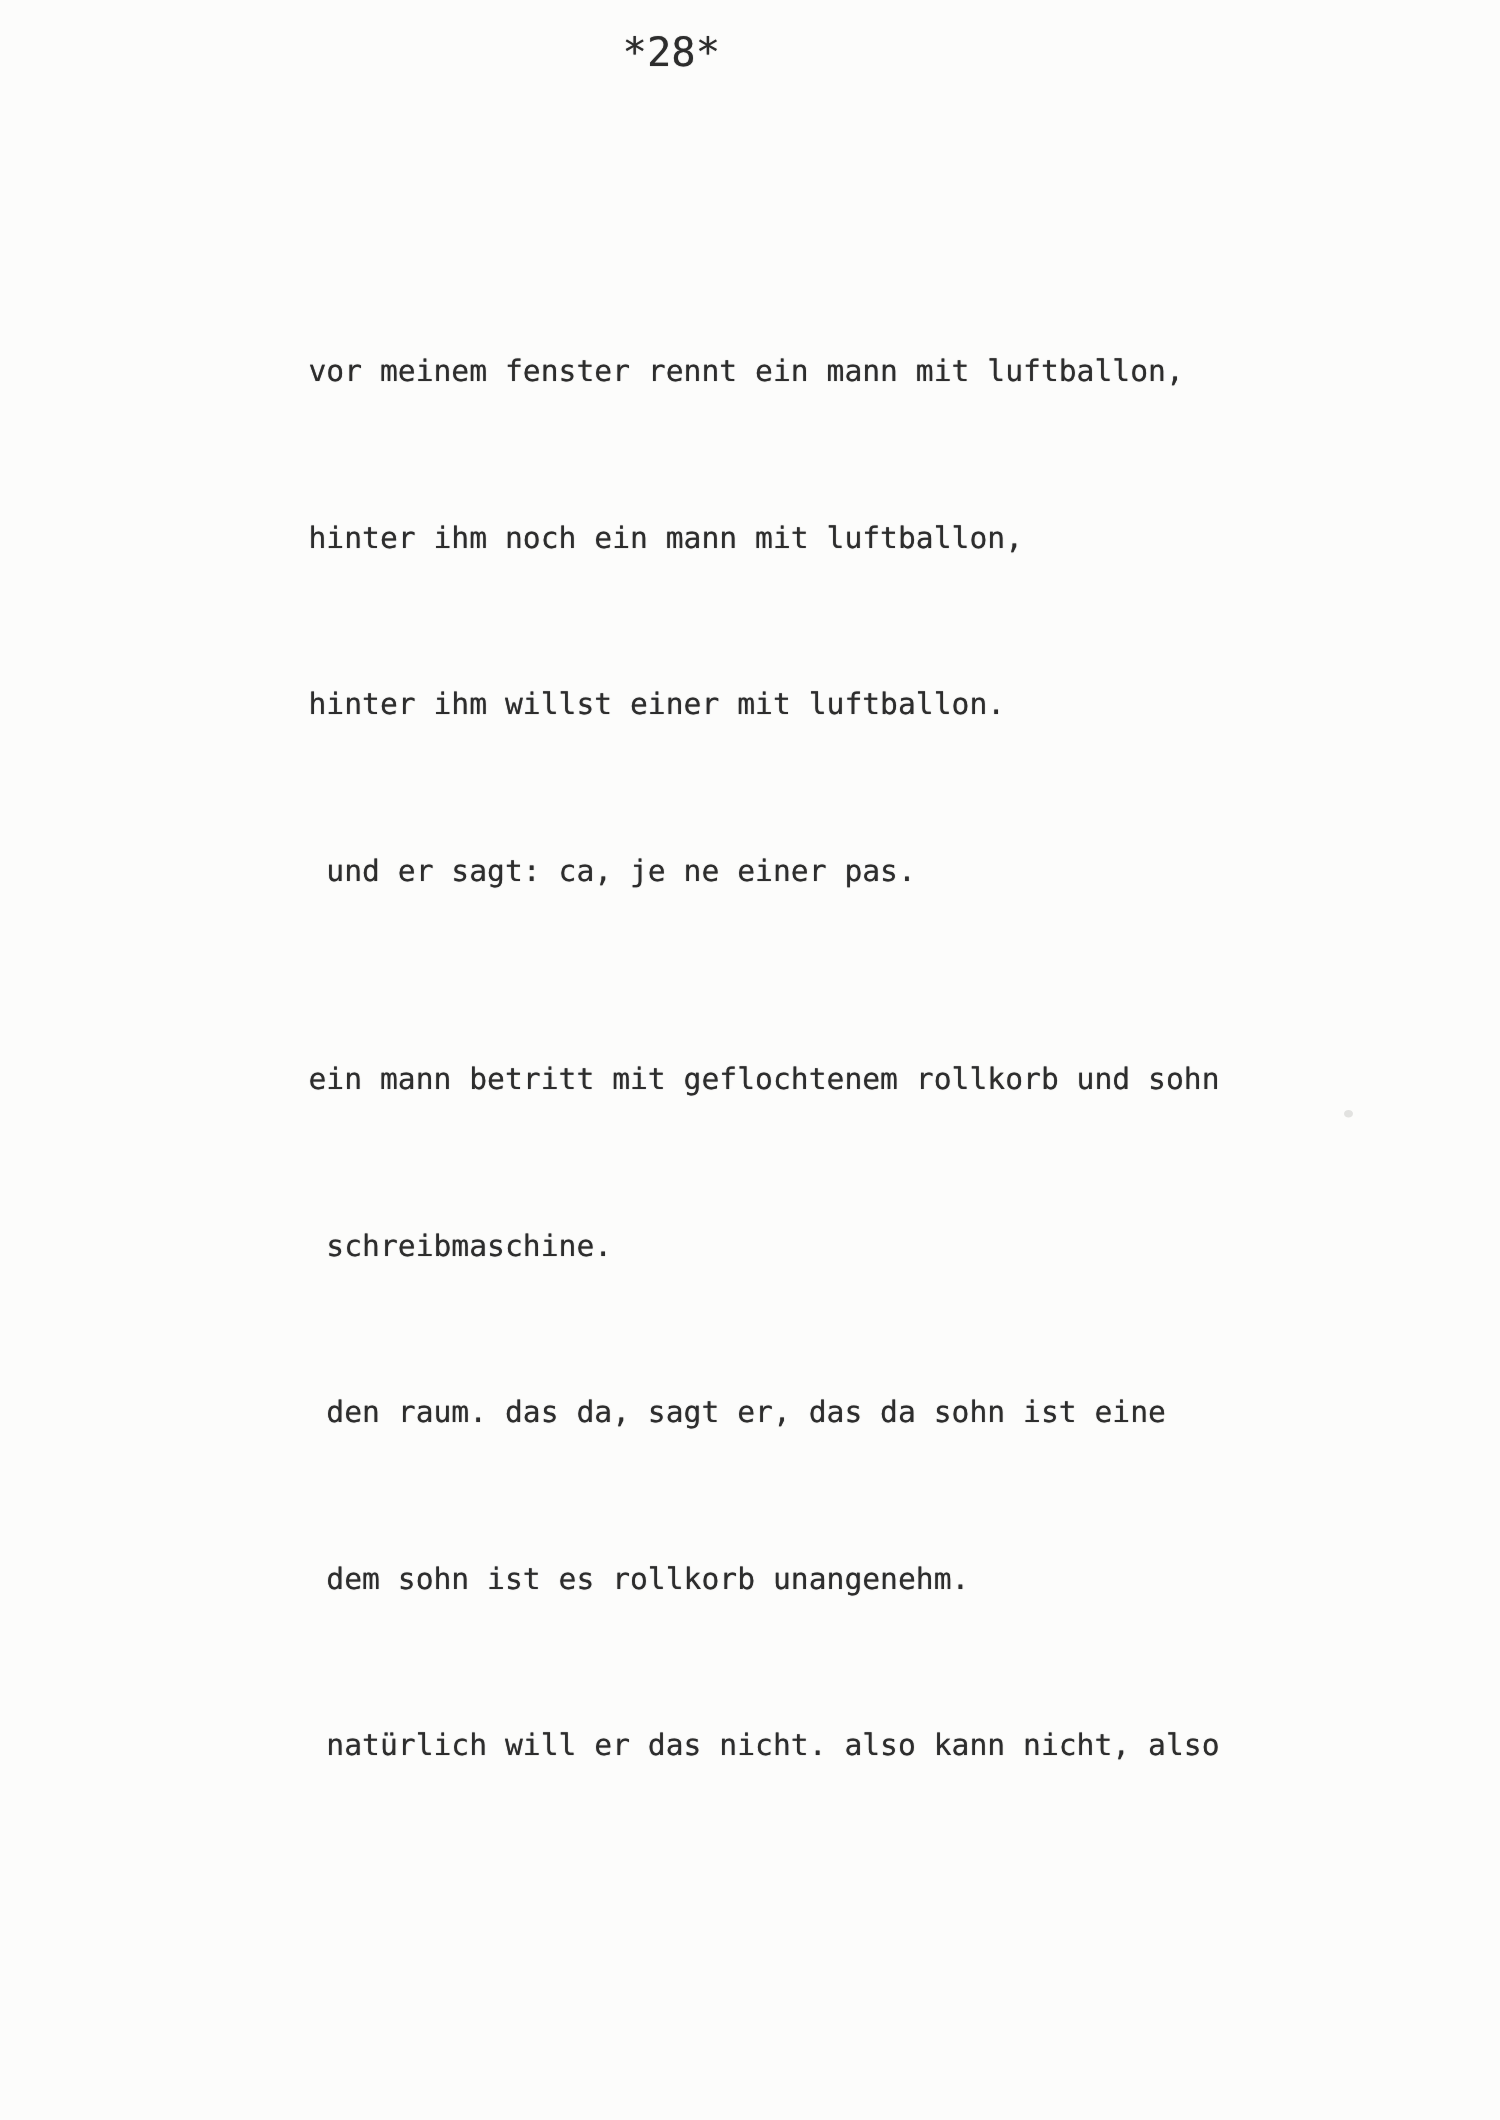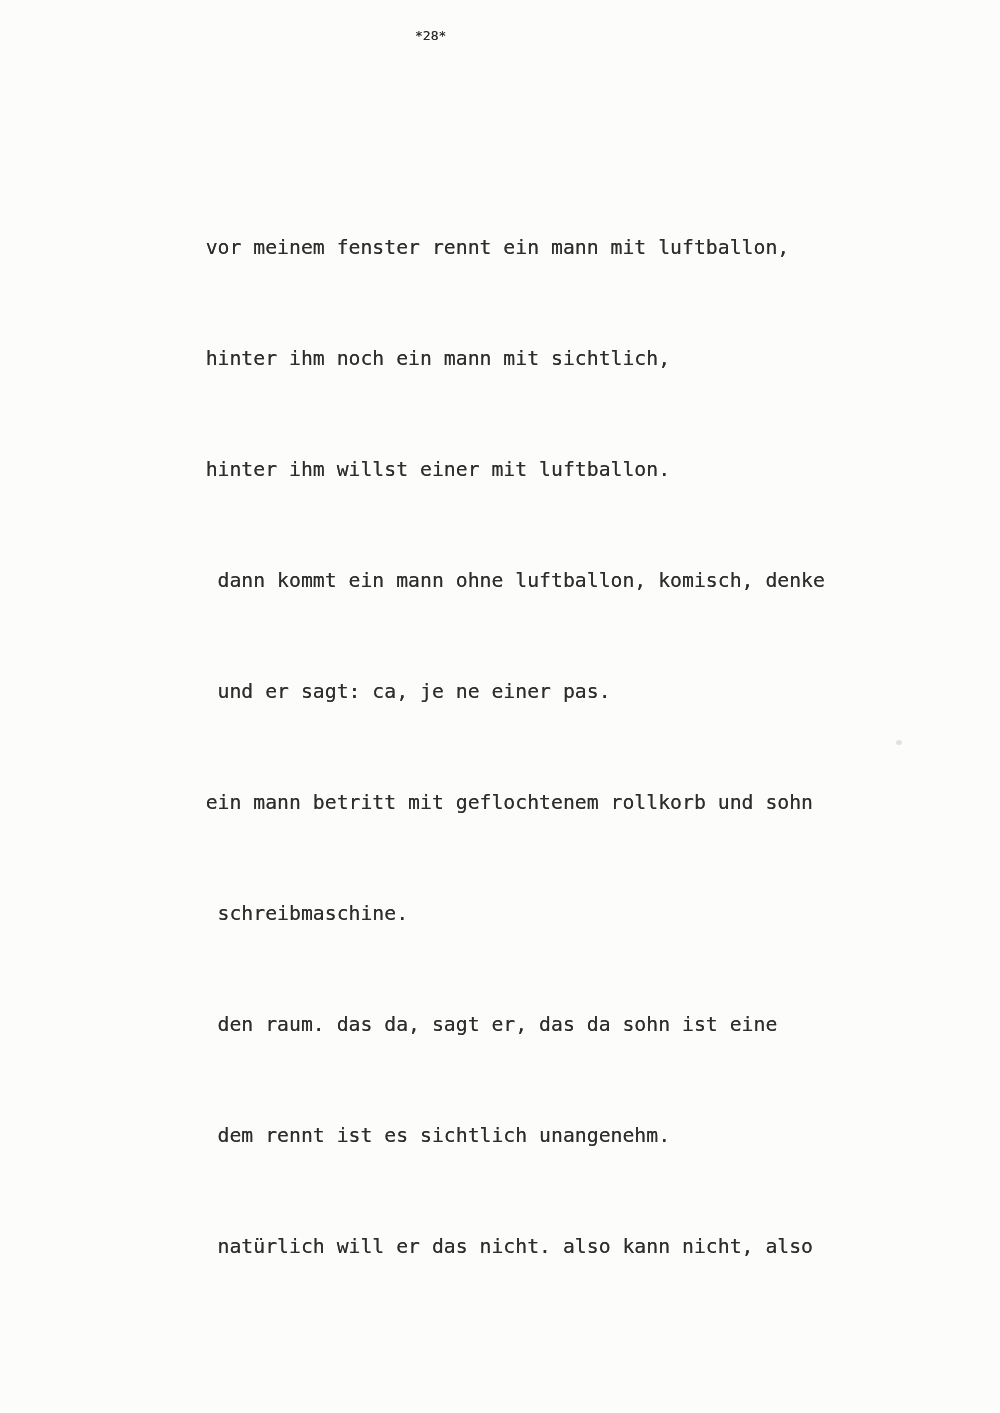--- a/index.html
+++ b/index.html
@@ -17,67 +17,67 @@
     height: 1413px;
     background: var(--paper);
     overflow: hidden;
     font-family: "DejaVu Sans Mono", "Liberation Mono", monospace;
     color: var(--ink);
   }
   .page-number {
     position: absolute;
     left: 415px;
     top: 24px;
-    font-size: 13px;
+    font-size: 27px;
     line-height: 24px;
     white-space: pre;
     letter-spacing: 0;
     text-shadow: 0 0 0.6px rgba(45,45,45,0.75);
   }
   .poem {
     position: absolute;
     left: 158px;
     top: 155px;
     font-size: 19.8px;
     line-height: 37px;
     white-space: pre;
     text-shadow: 0 0 0.6px rgba(45,45,45,0.75);
   }
   .line {
     height: 37px;
   }
   .stanza-break {
+    margin-top: 28px;
   }
   .speck {
     position: absolute;
     left: 896px;
     top: 740px;
     width: 6px;
     height: 5px;
     border-radius: 50%;
     background: #e2e2e0;
   }
 </style>
 </head>
 <body>
 
 <div class="page">
 
   <div class="page-number">*28*</div>
 
   <div class="poem">
     <div class="line">    vor meinem fenster rennt ein mann mit luftballon,</div>
-    <div class="line">    hinter ihm noch ein mann mit sichtlich,</div>
+    <div class="line">    hinter ihm noch ein mann mit luftballon,</div>
     <div class="line">    hinter ihm willst einer mit luftballon.</div>
-    <div class="line">     dann kommt ein mann ohne luftballon, komisch, denke</div>
     <div class="line">     und er sagt: ca, je ne einer pas.</div>
     <div class="line stanza-break">    ein mann betritt mit geflochtenem rollkorb und sohn</div>
     <div class="line">     schreibmaschine.</div>
     <div class="line">     den raum. das da, sagt er, das da sohn ist eine</div>
-    <div class="line">     dem rennt ist es sichtlich unangenehm.</div>
+    <div class="line">     dem sohn ist es rollkorb unangenehm.</div>
     <div class="line">     natürlich will er das nicht. also kann nicht, also</div>
     
     
     
     
     
     
     
     
     

